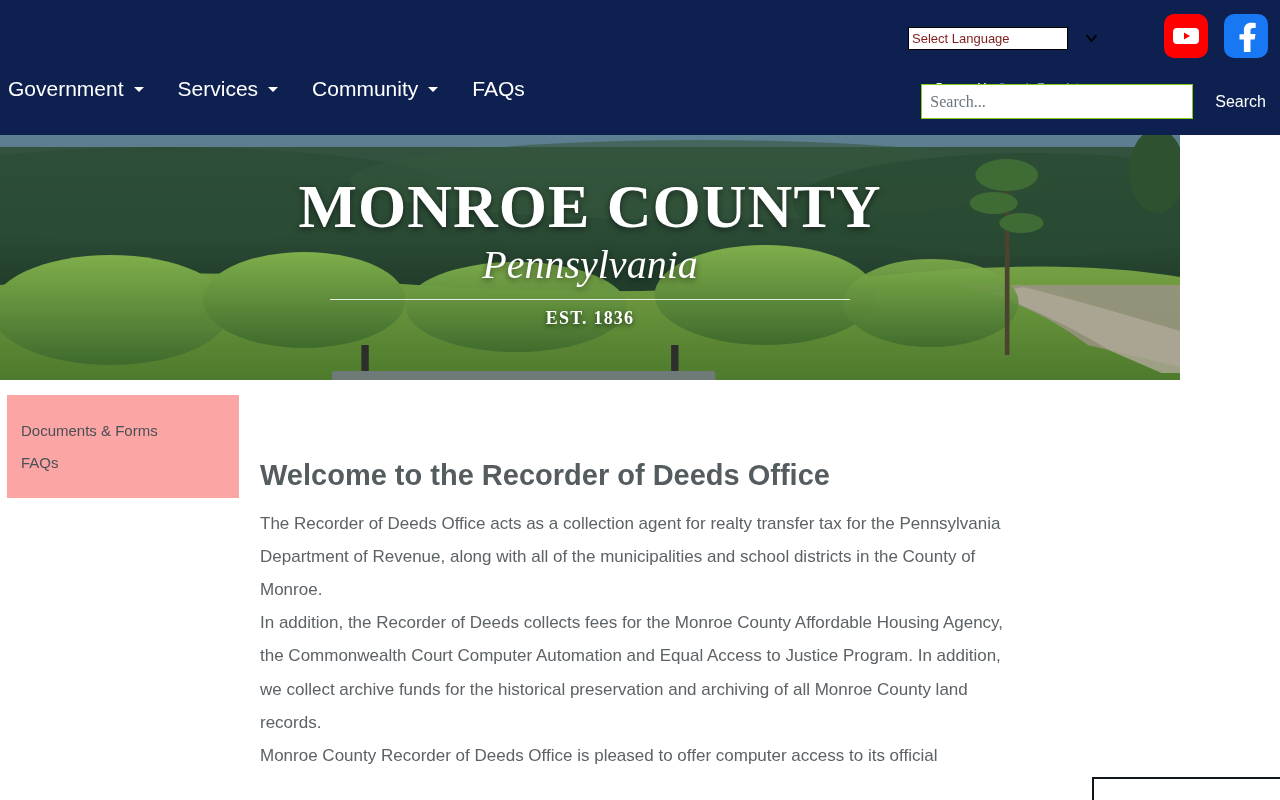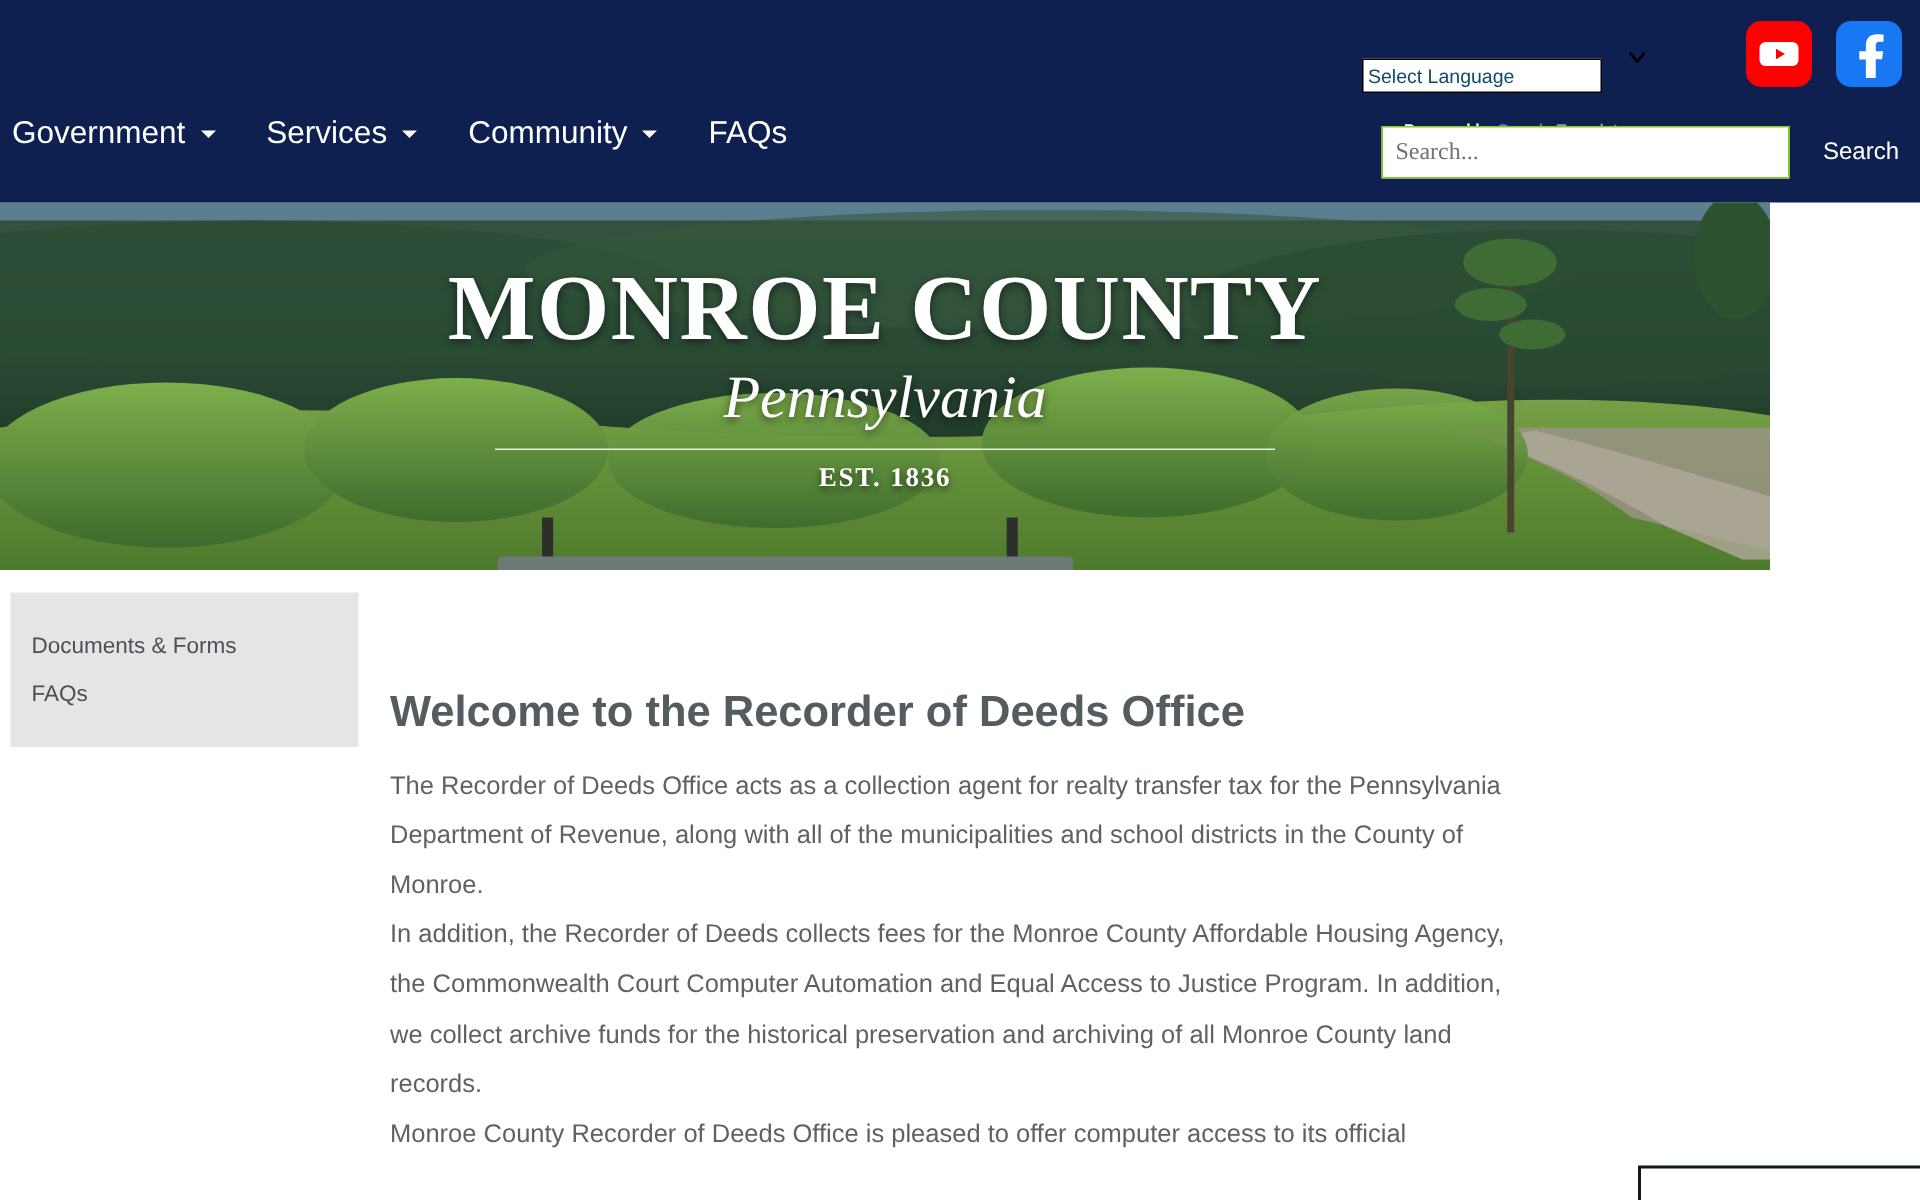--- a/index.html
+++ b/index.html
@@ -31,26 +31,25 @@
     left: 8px; top: 27px;
     width: 196px;
   }
   .lang-select {
     width: 160px;
     height: 23px;
     background: #ffffff;
     border: 1px solid #000000;
     font-family: "Liberation Sans", sans-serif;
     font-size: 13px;
-    color: #0c4a6e;
+    color: #7f1d1d;
     padding: 1px 3px;
     appearance: none;
     -webkit-appearance: none;
     line-height: 19px;
-    margin-top: 12px;
   }
   .lang-chevron {
     position: absolute;
     right: 7px; top: 7px;
     pointer-events: none;
     width: 11px; height: 8px;
   }
   .powered {
     position: absolute;
     left: 28px; top: 54px;
@@ -206,21 +205,21 @@
     position: relative;
     width: 1280px;
     height: 420px;
     background: #ffffff;
   }
 
   .left-sidebar {
     position: absolute;
     left: 7px; top: 15px;
     width: 232px;
-    background: #e5e5e5;
+    background: #fca5a5;
     padding: 20px 0 18px 0;
   }
   .side-link {
     display: block;
     color: #495057;
     font-size: 15px;
     text-decoration: none;
     padding: 6px 0 6px 14px;
     cursor: pointer;
     line-height: 1.35;

